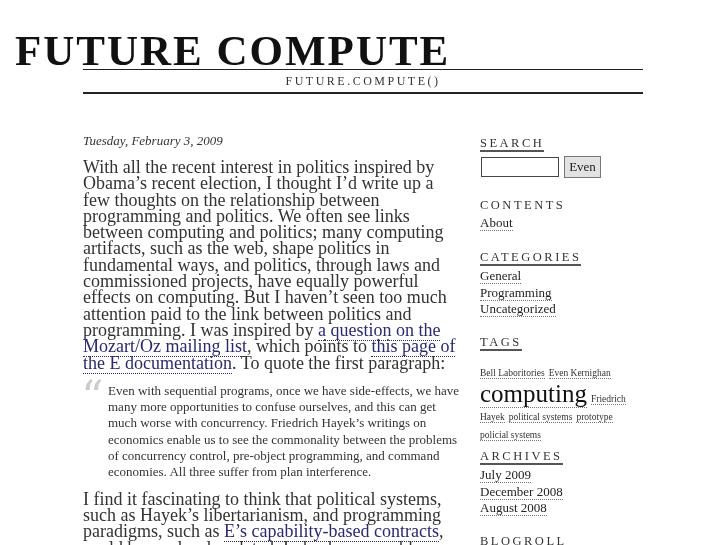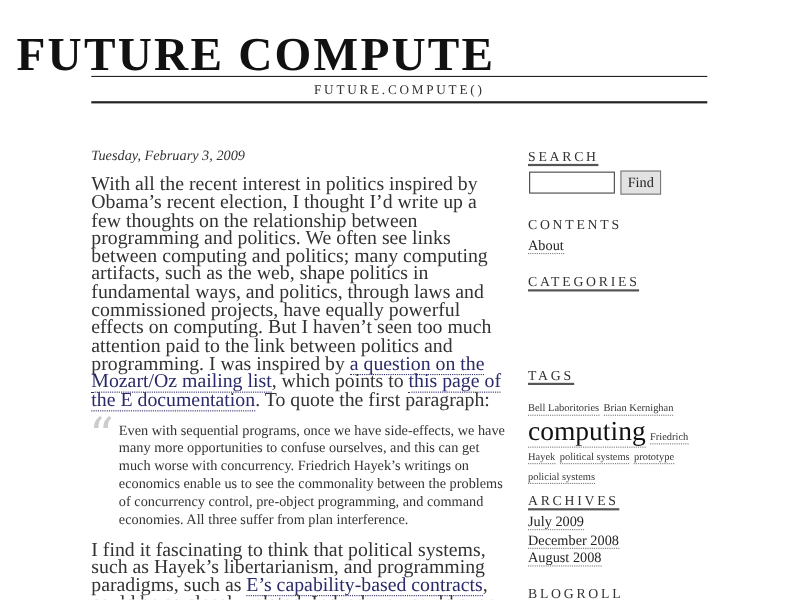--- a/index.html
+++ b/index.html
@@ -54,40 +54,45 @@
     </div>
     <p><span>I find it fascinating to think that political systems, such as Hayek’s libertarianism, and programming paradigms, such as </span><a>E’s capability-based contracts</a><span>, could be so closely related. Indeed, you could even see similarities in the popularity of E and Libertarianism; both remain on the</span></p>
   </div>
 </div>
 
 <div class="sidebar">
   <div class="widget" style="top:0px;">
     <div class="widget-title underlined">SEARCH</div>
     <div class="search-row">
       <input class="search-input" type="text" value="" style="">
-      <button class="find-btn">Find</button>
+      <button class="find-btn">Even</button>
     </div>
   </div>
 
   <div class="widget" style="top:62px;">
     <div class="widget-title">CONTENTS</div>
     <ul>
       <li><a>About</a></li>
     </ul>
   </div>
 
   <div class="widget" style="top:114px;">
     <div class="widget-title underlined">CATEGORIES</div>
+    <ul>
+      <li><a>General</a></li>
+      <li><a>Programming</a></li>
+      <li><a>Uncategorized</a></li>
+    </ul>
   </div>
 
   <div class="widget" style="top:199px;">
     <div class="widget-title underlined">TAGS</div>
     <div class="tags">
       <a class="tag-s">Bell Laboritories</a>
-      <a class="tag-s">Brian Kernighan</a><br>
+      <a class="tag-s">Even Kernighan</a><br>
       <a class="tag-l">computing</a>
       <a class="tag-s">Friedrich Hayek</a>
       <a class="tag-s">political systems</a>
       <a class="tag-s">prototype</a>
       <a class="tag-s">policial systems</a>
     </div>
   </div>
 
   <div class="widget" style="top:313px;">
     <div class="widget-title underlined">ARCHIVES</div>

